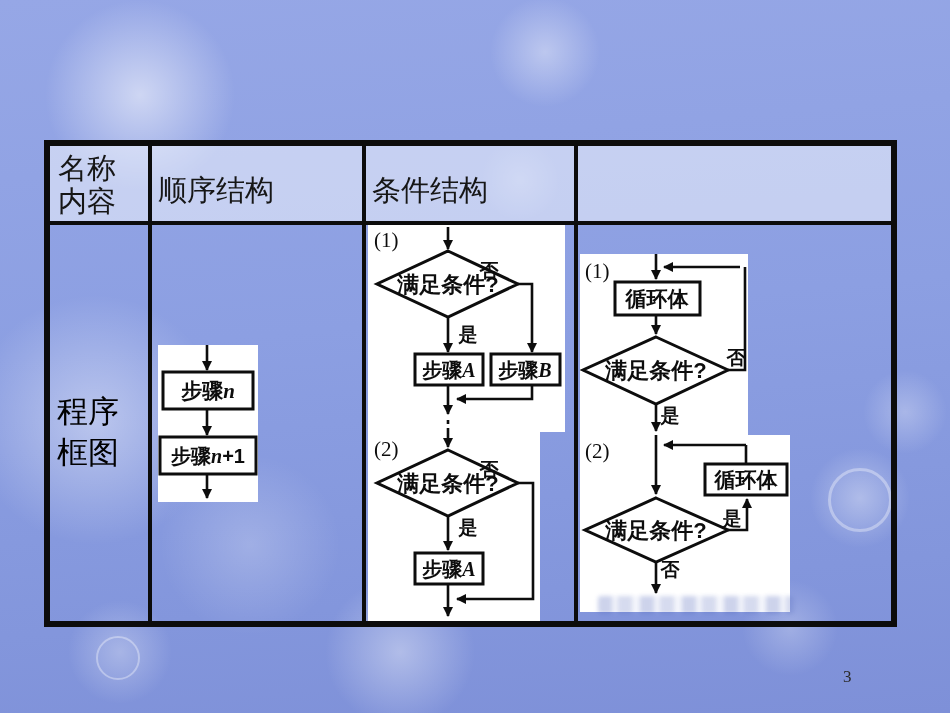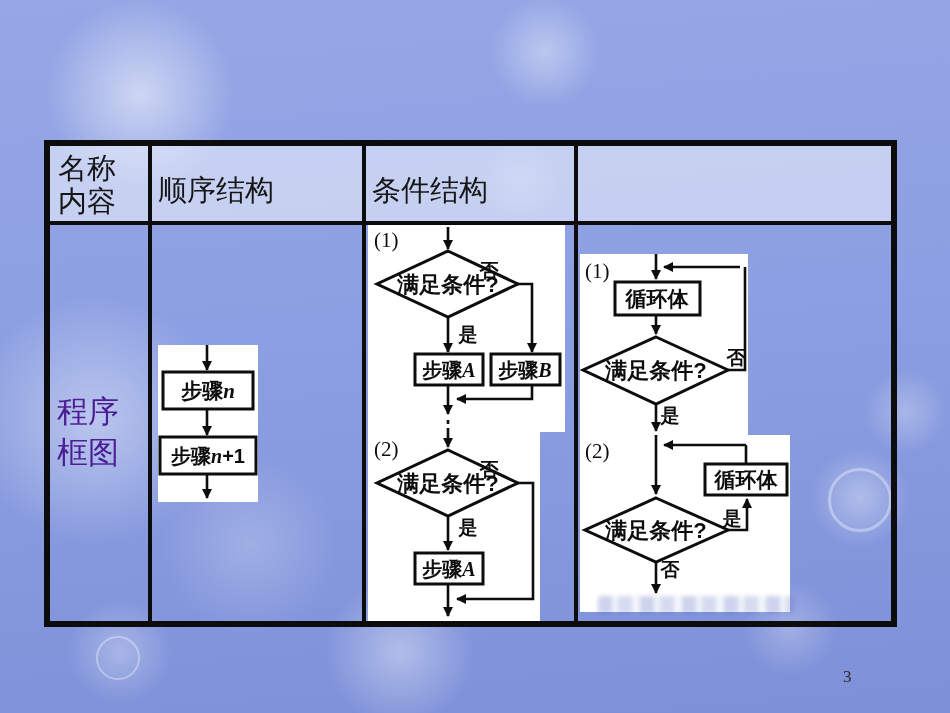--- a/index.html
+++ b/index.html
@@ -33,21 +33,21 @@
     margin-top:12px;
   }
   .vline{position:absolute;top:0;bottom:0;width:4px;background:#0c0c0c;}
   .hline{position:absolute;left:0;right:0;height:4px;background:#0c0c0c;top:75px;}
   .hcell{position:absolute;top:0;height:75px;background:rgba(242,245,253,.55);}
   .hdr-text{
     position:absolute;color:#161616;font-size:29px;
     font-family:"Liberation Serif","DejaVu Serif",serif;white-space:nowrap;
   }
   .row-label{
-    position:absolute;left:7px;top:245px;color:#4c1d95;font-size:31px;line-height:41px;
+    position:absolute;left:7px;top:245px;color:#000000;font-size:31px;line-height:41px;
     font-family:"Liberation Serif","DejaVu Serif",serif;
   }
   .fc{position:absolute;}
   .watermark{
     position:absolute;left:548px;top:450px;width:196px;height:18px;
     background:repeating-linear-gradient(90deg,
       rgba(90,110,190,.55) 0 14px, rgba(150,165,220,.25) 14px 20px,
       rgba(90,110,190,.45) 20px 34px, rgba(150,165,220,.2) 34px 42px);
     filter:blur(2px);opacity:.55;border-radius:3px;
   }

